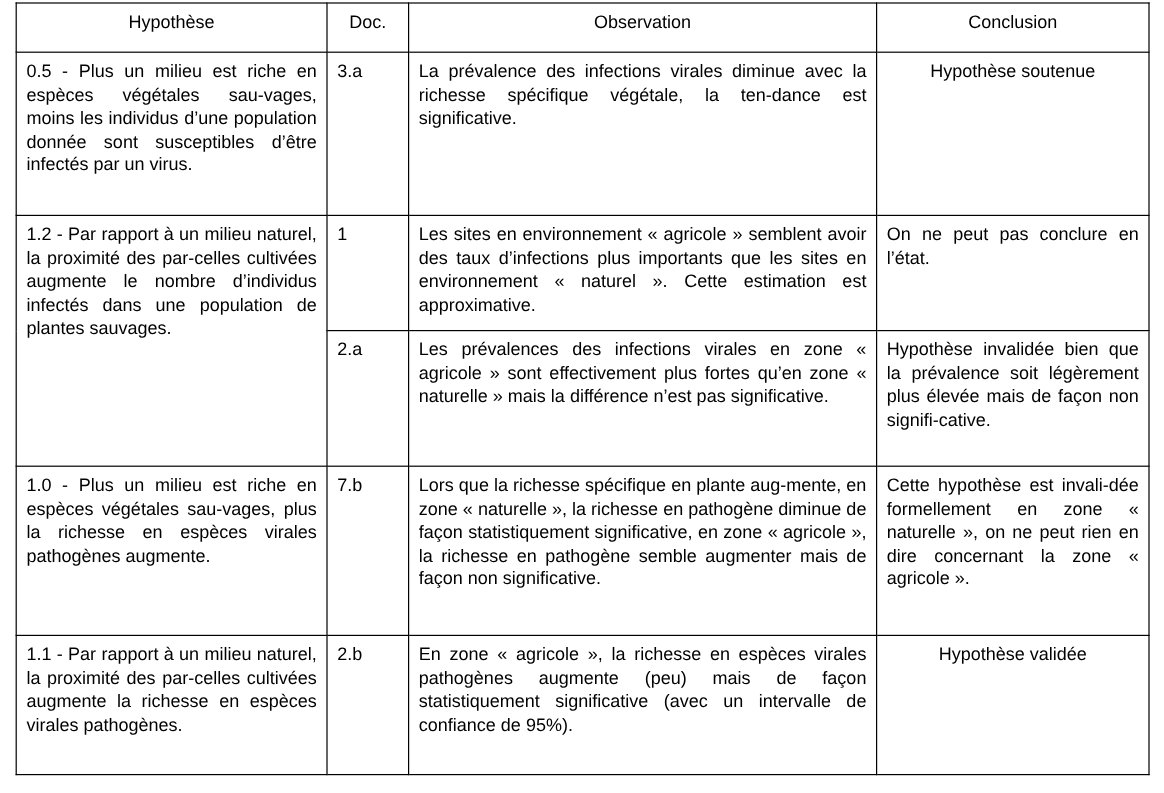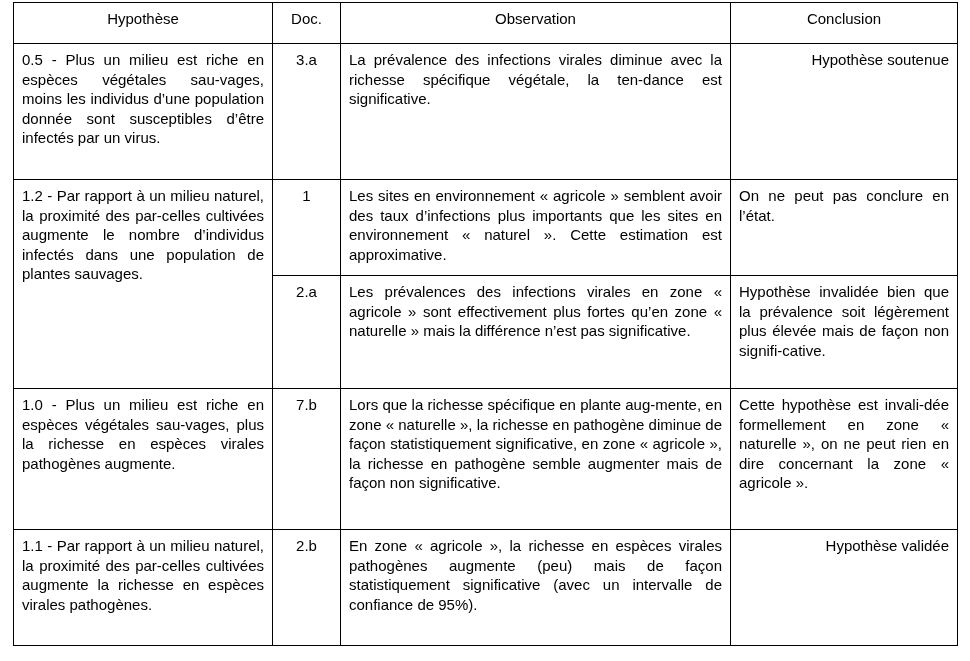--- a/index.html
+++ b/index.html
@@ -42,25 +42,25 @@
     height: 28px;
     padding-top: 5px;
     padding-bottom: 5px;
   }
   .cell-justify {
     text-align: justify;
     text-justify: inter-word;
     hyphens: none;
   }
   .cell-doc {
-    text-align: center;
+    text-align: left;
     vertical-align: middle;
   }
   .cell-left {
-    text-align: right;
+    text-align: center;
   }
   .h-row-1 td  { height: 123px; }
   .h-row-2a td { height: 83px;  }
   .h-row-2b td { height: 100px; }
   .h-row-3 td  { height: 128px; }
   .h-row-4 td  { height: 103px; }
 </style>
 </head>
 <body>
 

